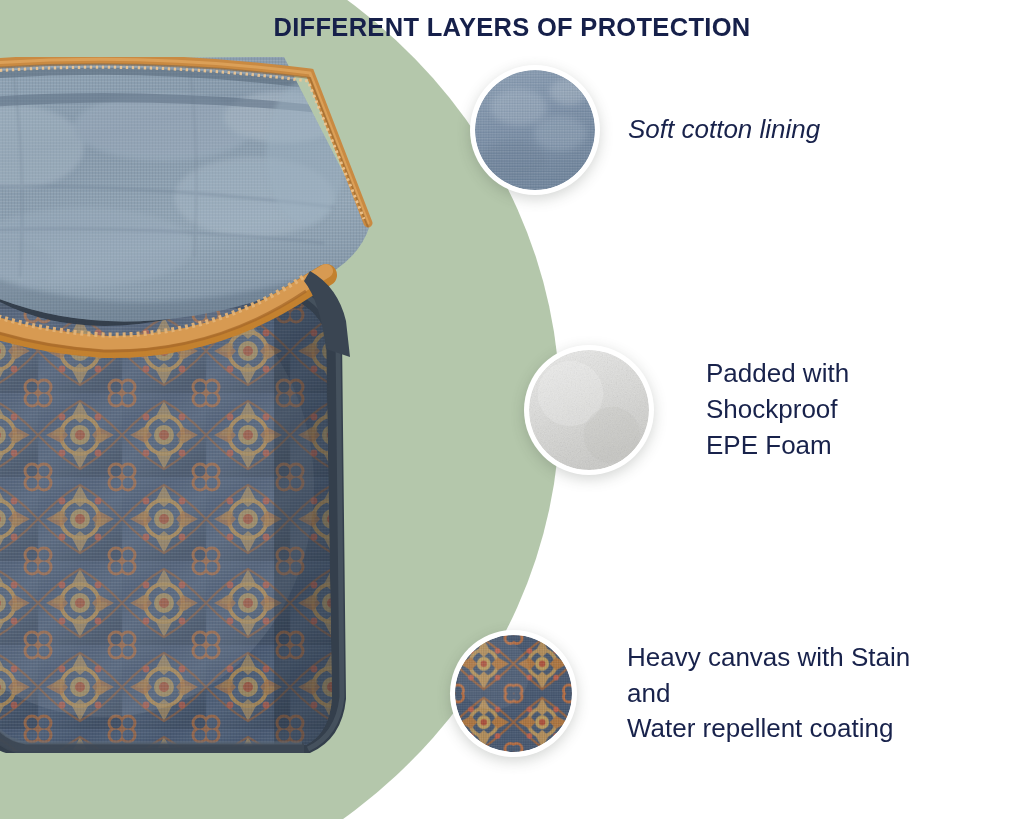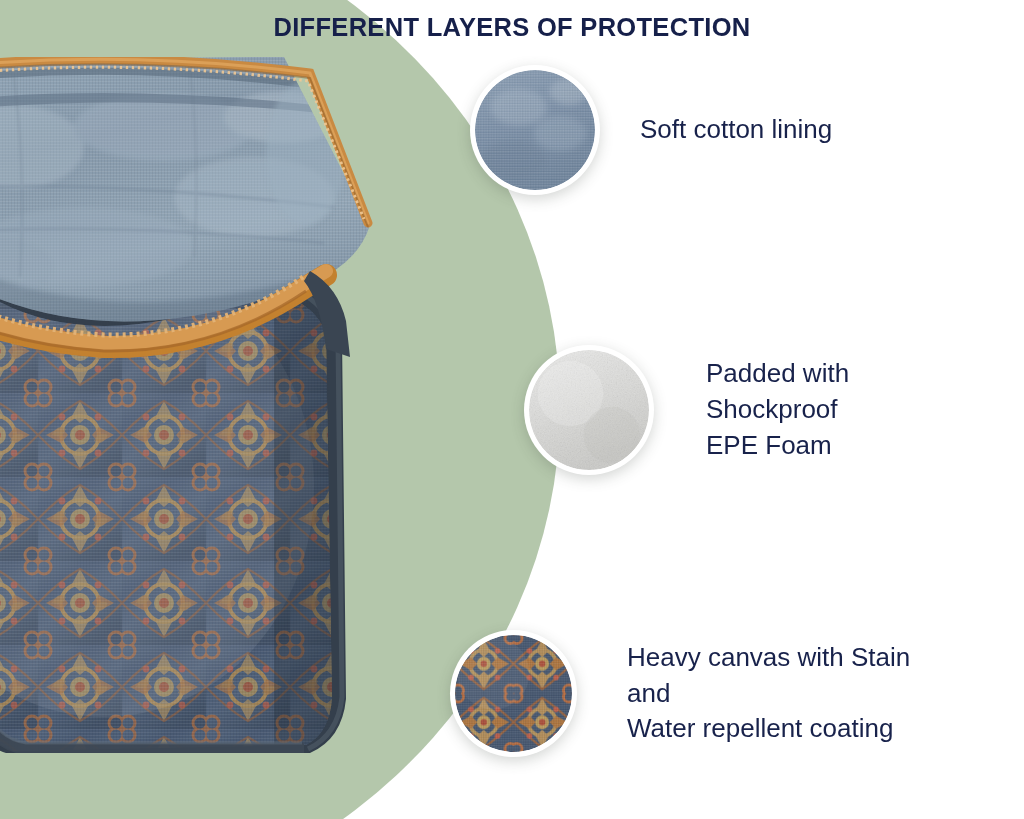--- a/index.html
+++ b/index.html
@@ -90,21 +90,21 @@
     font-size: 26px;
     line-height: 1.38;
     font-family: "Liberation Sans", sans-serif;
     font-weight: normal;
     white-space: pre-line;
   }
 
   
   #callout-1 { left: 470px; top: 65px; }
   #callout-1 .swatch { width: 120px; height: 120px; }
-  #callout-1 .callout-text { margin-left: 40px; }
+  #callout-1 .callout-text { margin-left: 28px; font-style: italic; }
 
   #callout-2 { left: 524px; top: 345px; }
   #callout-2 .swatch { width: 120px; height: 120px; }
   #callout-2 .callout-text { margin-left: 52px; }
 
   #callout-3 { left: 450px; top: 630px; }
   #callout-3 .swatch { width: 117px; height: 117px; }
   #callout-3 .callout-text { margin-left: 50px; }
 </style>
 </head>

